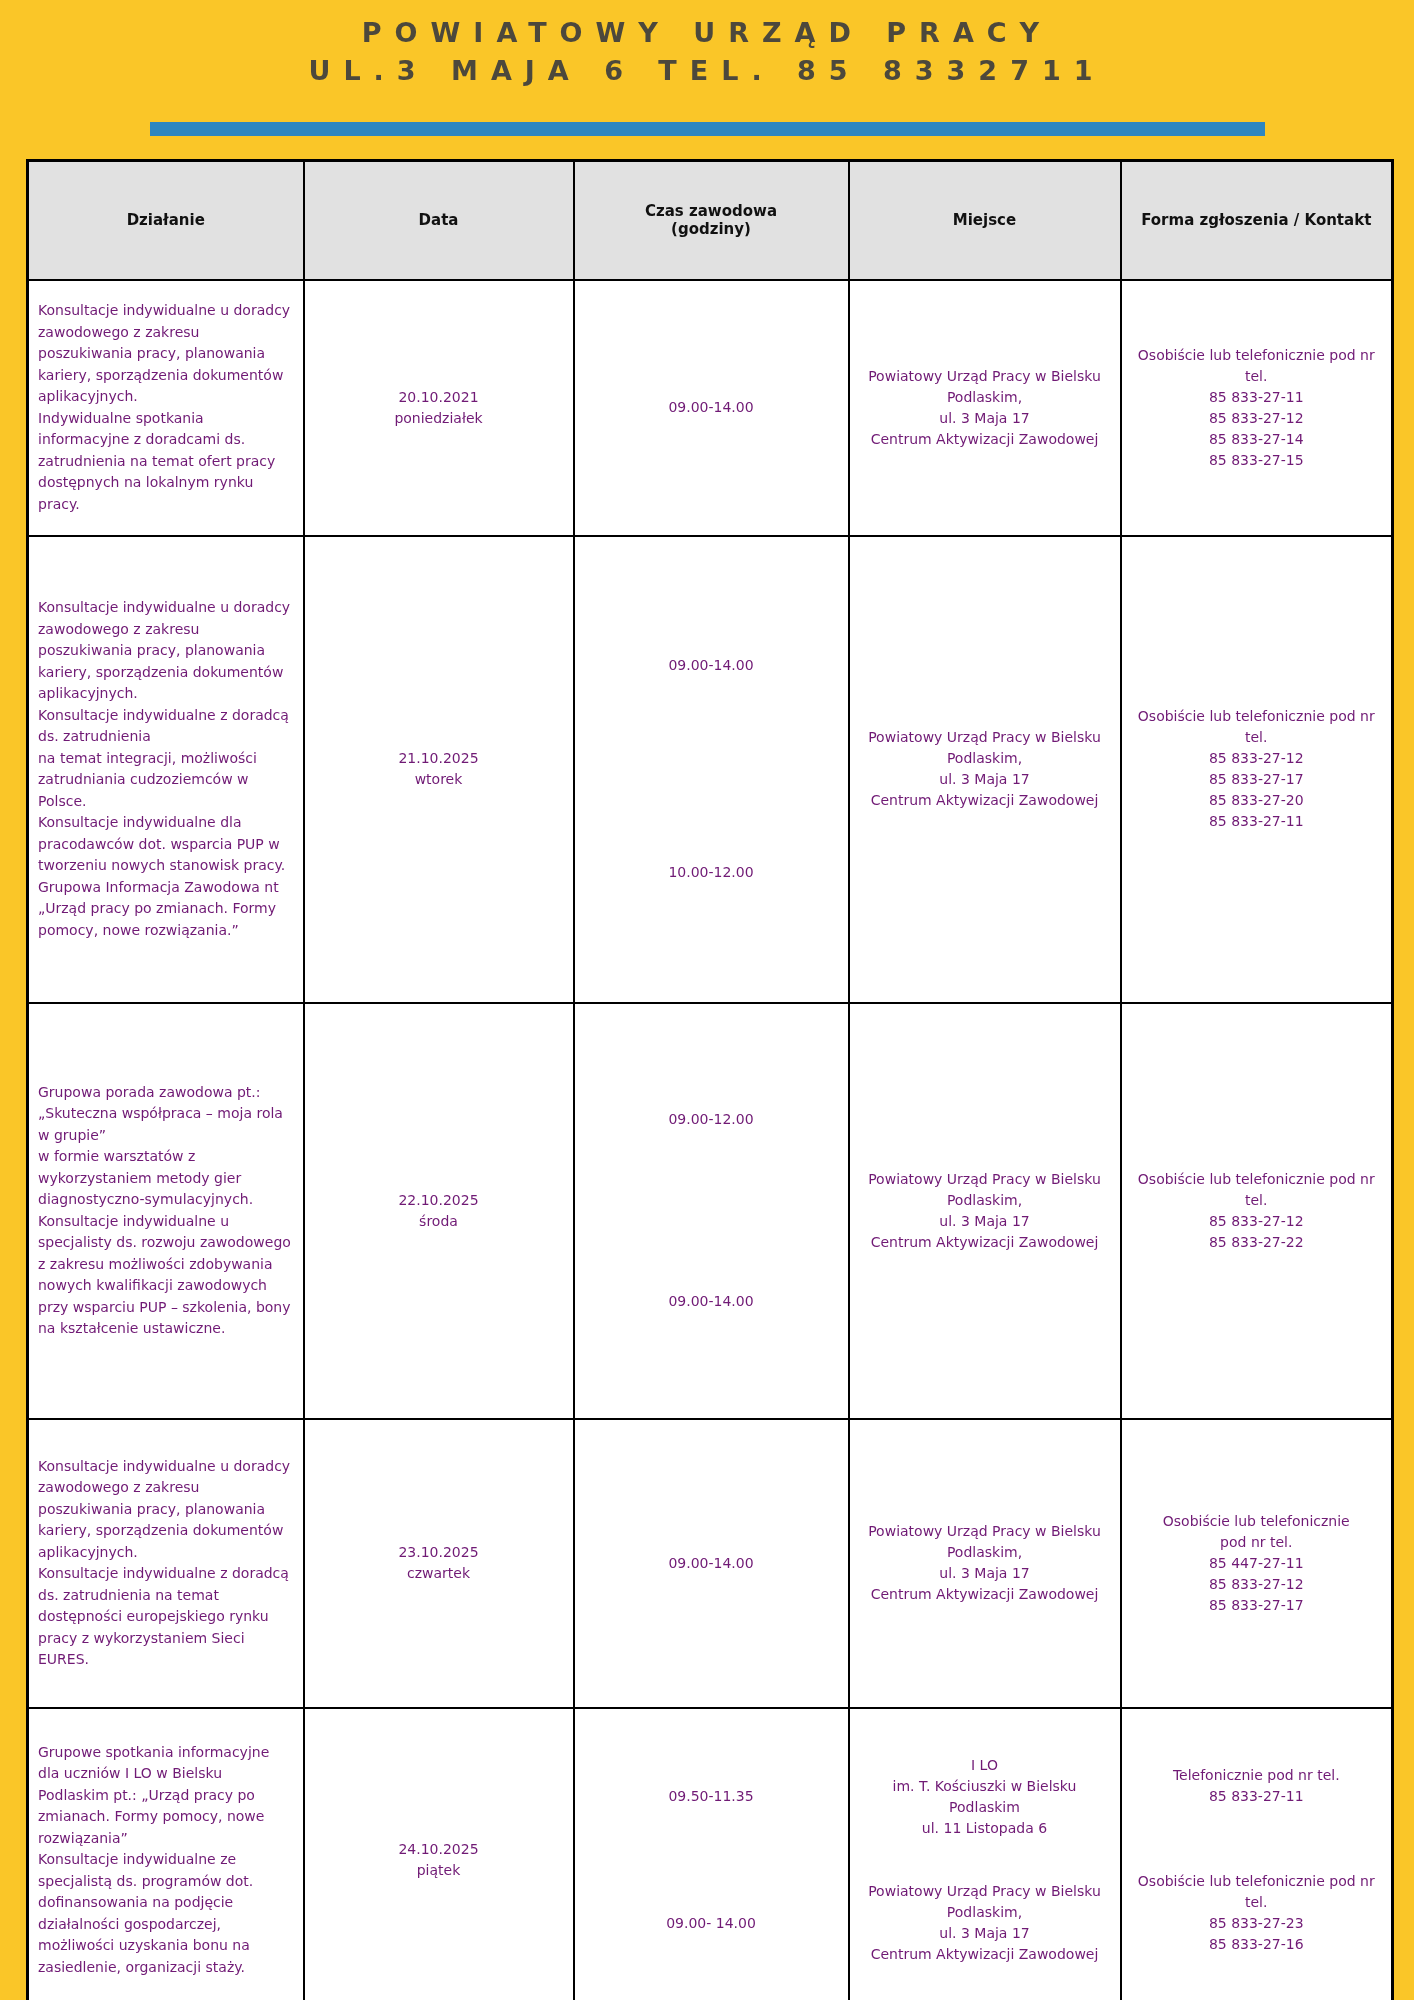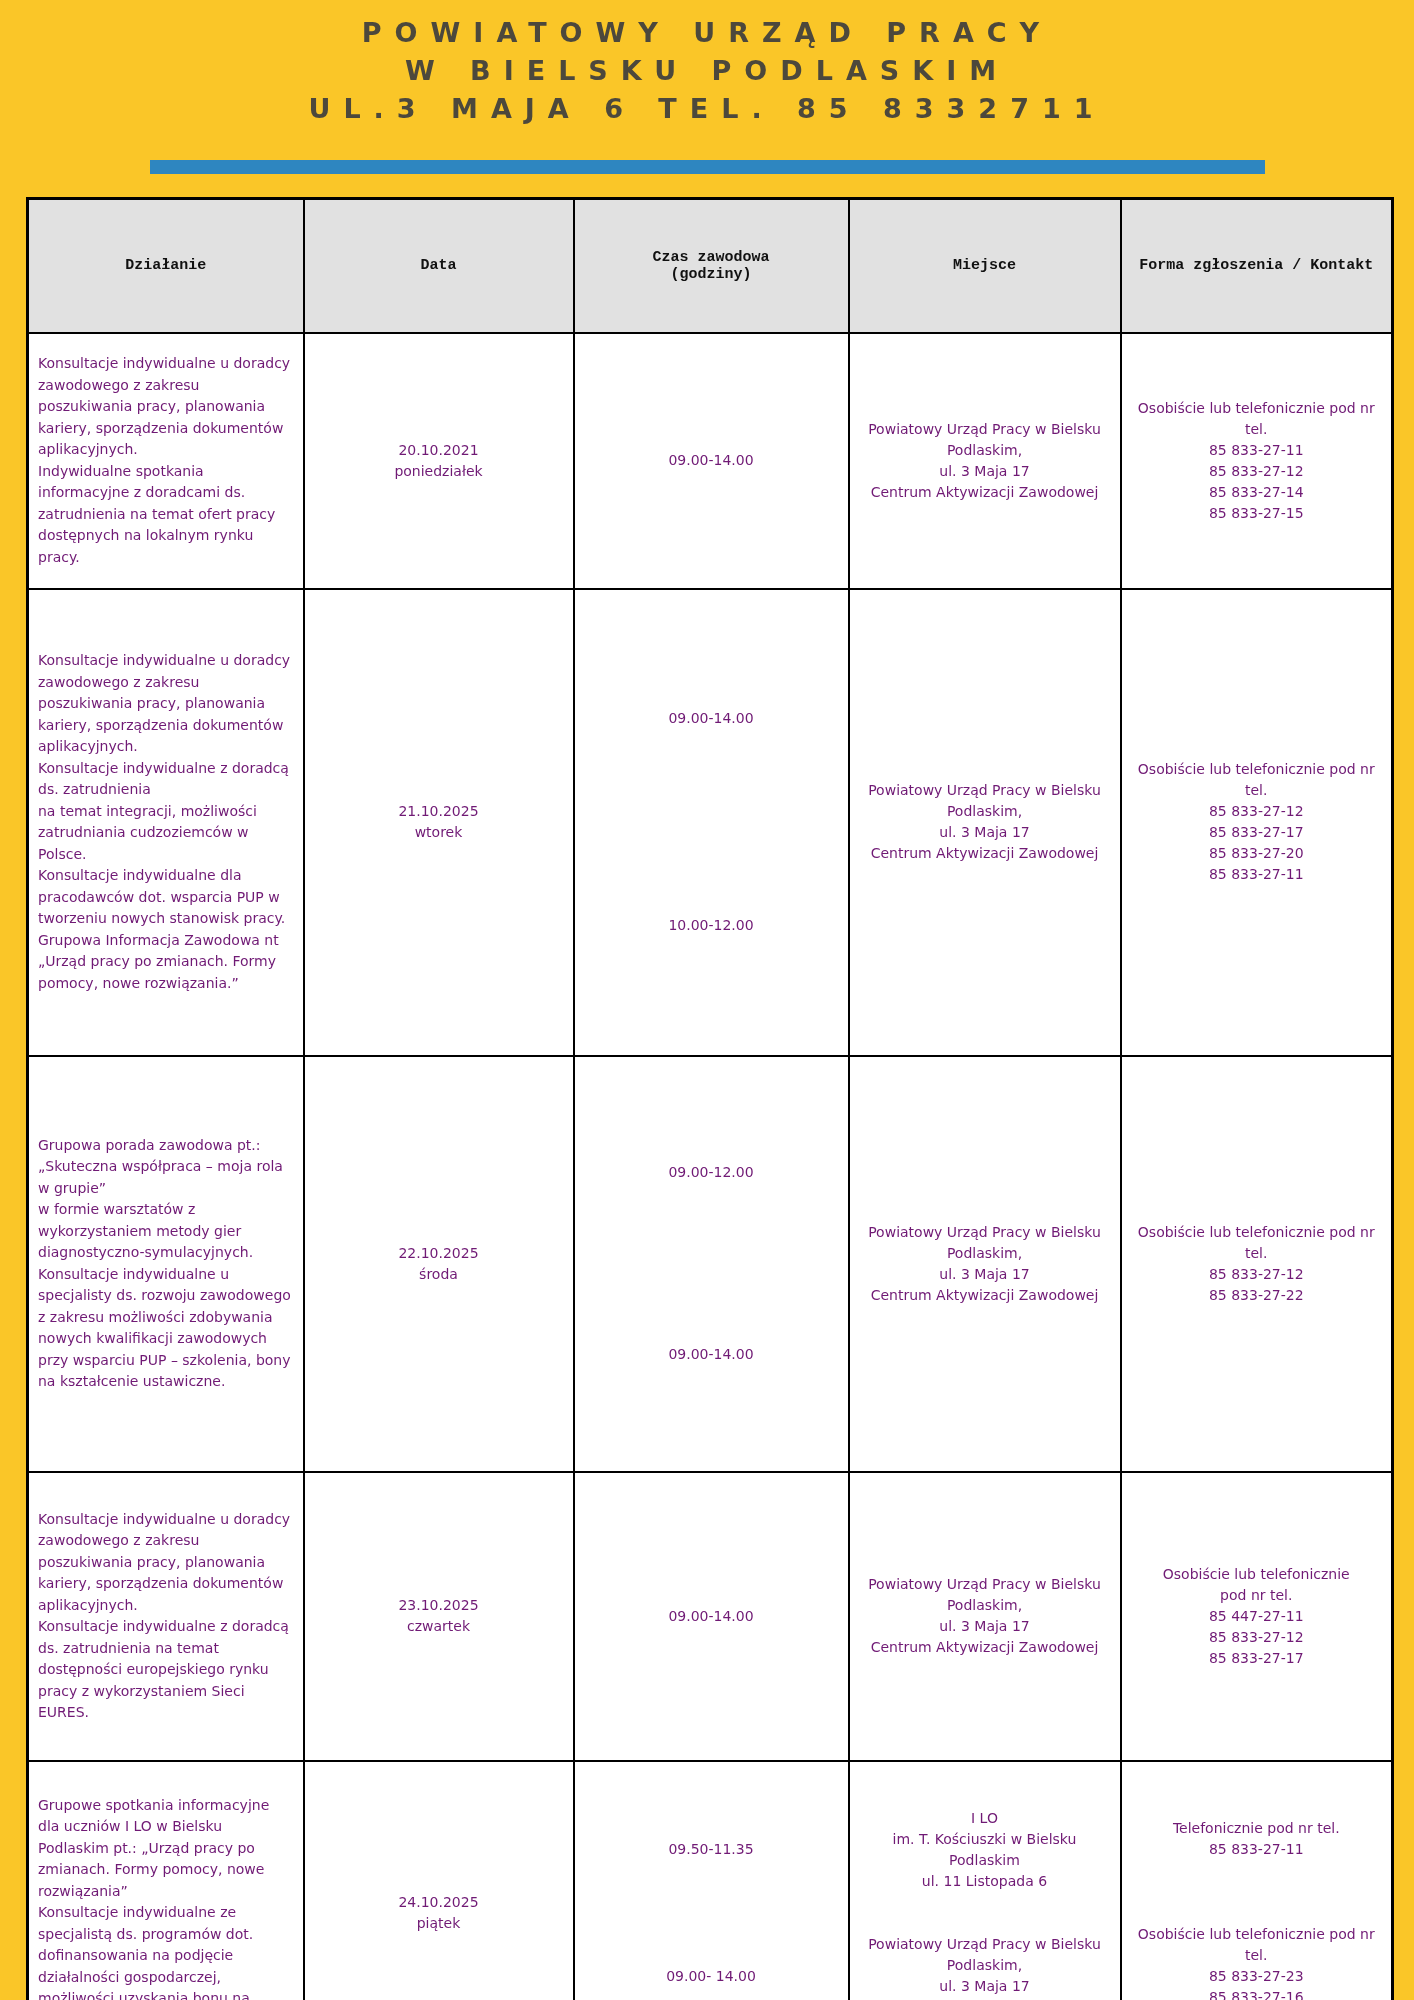--- a/index.html
+++ b/index.html
@@ -42,21 +42,21 @@
     margin: 23px 0 0 26px;
     background: #FFFFFF;
     border: 3px solid #000;
   }
   col.c1 { width: 276px; }
   col.c2 { width: 270px; }
   col.c3 { width: 275px; }
   col.c4 { width: 272px; }
   col.c5 { width: 272px; }
 
-  tr.hr  { height: 134px; font-family: Liberation Mono, monospace; }
+  tr.hr  { height: 119px; }
   tr.r1  { height: 256px; }
   tr.r2  { height: 425px; }
   tr.r3  { height: 374px; }
   tr.r4  { height: 289px; }
   tr.r5  { height: 263px; }
 
   th, td { border: 2px solid #000; }
   th {
     background: #E1E1E1;
     font-size: 15px;
@@ -93,21 +93,20 @@
   .stack > div { white-space: pre-line; }
   tr.r2 .stack { height: 415px; }
   tr.r3 .stack { height: 364px; }
   tr.r5 .stack { height: 253px; }
 </style>
 </head>
 <body>
 
 <div class="top-header">
   <span class="hline">POWIATOWY URZĄD PRACY</span>
-  <span class="hline">W BIELSKU PODLASKIM</span>
   <span class="hline">UL.3 MAJA 6 TEL. 85 8332711</span>
 </div>
 
 <div class="divider-bar"></div>
 
 <table class="schedule">
   <colgroup>
     <col class="c1">
       <col class="c2">
       <col class="c3">

